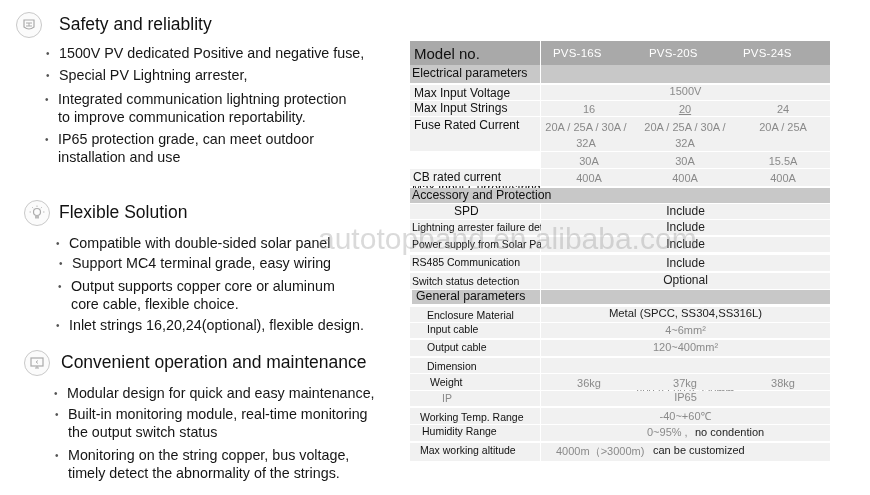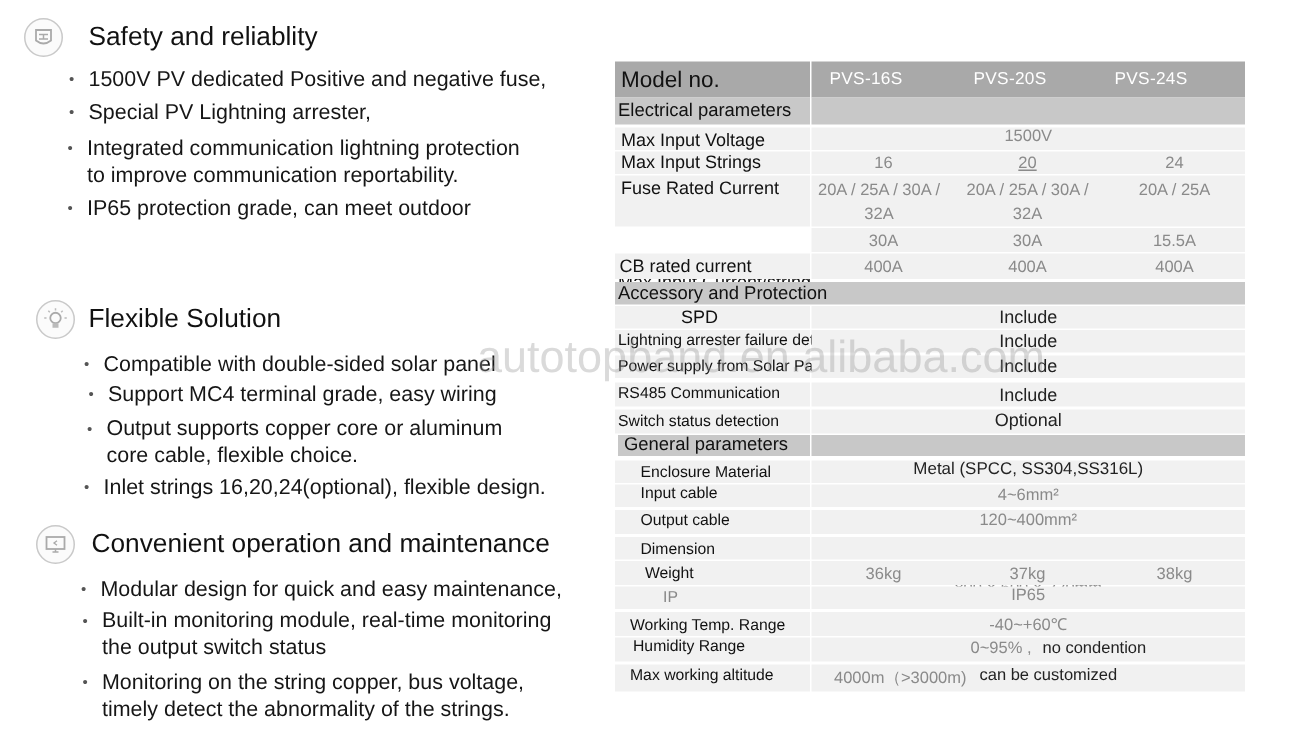--- a/index.html
+++ b/index.html
@@ -64,20 +64,21 @@
       <span class="line">Special PV Lightning arrester,</span>
     </div>
     <div class="bullet" style="left:58px; top:81px;">
       <span class="dot">•</span>
       <span class="line">Integrated communication lightning protection</span>
       <span class="line">to improve communication reportability.</span>
     </div>
     <div class="bullet" style="left:58px; top:121px;">
       <span class="dot">•</span>
       <span class="line">IP65 protection grade, can meet outdoor</span>
+      <span class="line">installation and use</span>
     </div>
   </div>
 
   <div class="section" style="top:198px;">
     <div class="sec-head">
       <span class="sec-icon" style="left:24px;">
         <svg viewBox="0 0 18 18">
             <circle cx="9" cy="8" r="3.5" fill="none" stroke="#aaa" stroke-width="1.2"></circle>
             <rect x="7" y="11.5" width="4" height="3" fill="#bbb"></rect>
             <path d="M9 1.5 L9 3 M3 8 L1.5 8 M15 8 L16.5 8 M4.2 3.2 L5.2 4.2 M13.8 3.2 L12.8 4.2" stroke="#bbb" stroke-width="1"></path>

